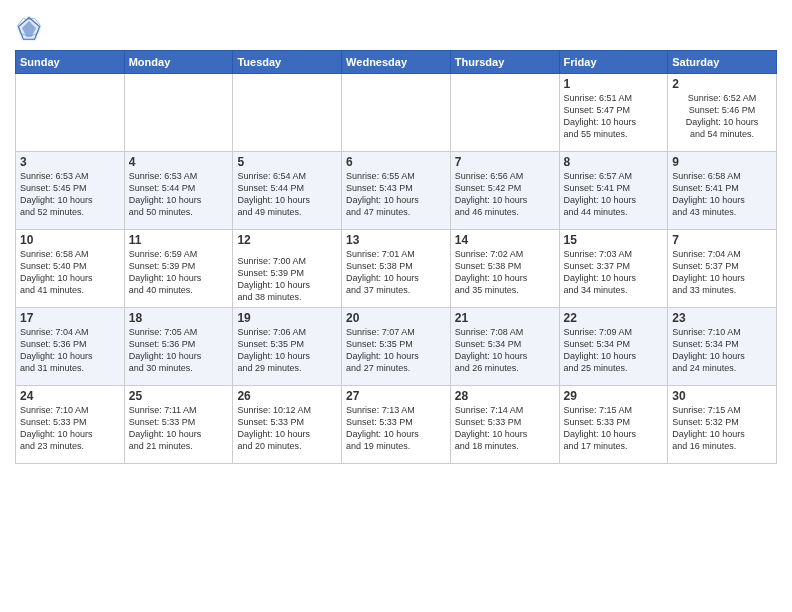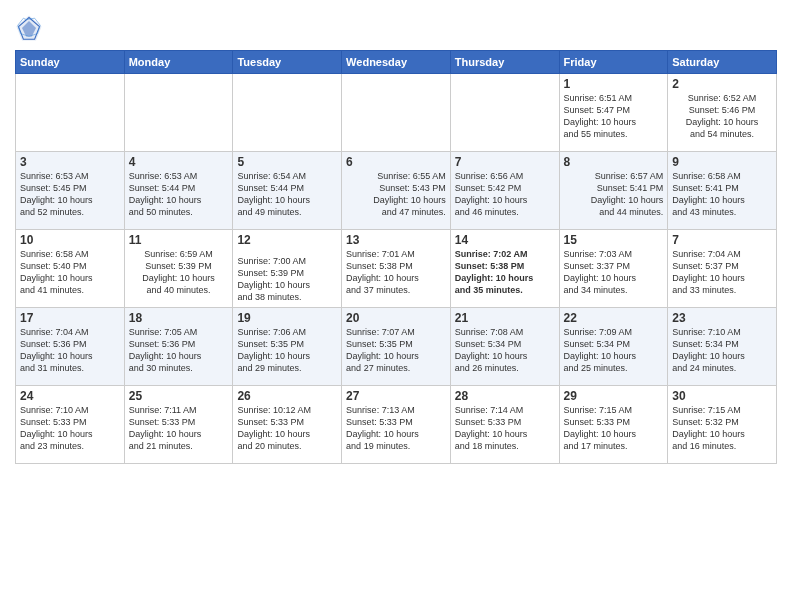--- a/index.html
+++ b/index.html
@@ -177,35 +177,35 @@
           </td>
           <td>
             <span class="day-num">5</span>
             <div class="day-info" style="white-space: pre-line;">Sunrise: 6:54 AM
 Sunset: 5:44 PM
 Daylight: 10 hours
 and 49 minutes.</div>
           </td>
           <td>
             <span class="day-num">6</span>
-            <div class="day-info" style="white-space: pre-line; text-align: right;">Sunrise: 6:55 AM
+            <div class="day-info" style="white-space: pre-line;">Sunrise: 6:55 AM
 Sunset: 5:43 PM
 Daylight: 10 hours
 and 47 minutes.</div>
           </td>
           <td>
             <span class="day-num">7</span>
             <div class="day-info" style="white-space: pre-line;">Sunrise: 6:56 AM
 Sunset: 5:42 PM
 Daylight: 10 hours
 and 46 minutes.</div>
           </td>
           <td>
             <span class="day-num">8</span>
-            <div class="day-info" style="white-space: pre-line; text-align: right;">Sunrise: 6:57 AM
+            <div class="day-info" style="white-space: pre-line;">Sunrise: 6:57 AM
 Sunset: 5:41 PM
 Daylight: 10 hours
 and 44 minutes.</div>
           </td>
           <td>
             <span class="day-num">9</span>
             <div class="day-info" style="white-space: pre-line;">Sunrise: 6:58 AM
 Sunset: 5:41 PM
 Daylight: 10 hours
 and 43 minutes.</div>
@@ -214,42 +214,42 @@
         <tr>
           <td>
             <span class="day-num">10</span>
             <div class="day-info" style="white-space: pre-line;">Sunrise: 6:58 AM
 Sunset: 5:40 PM
 Daylight: 10 hours
 and 41 minutes.</div>
           </td>
           <td>
             <span class="day-num">11</span>
-            <div class="day-info" style="white-space: pre-line; text-align: center;">Sunrise: 6:59 AM
+            <div class="day-info" style="white-space: pre-line;">Sunrise: 6:59 AM
 Sunset: 5:39 PM
 Daylight: 10 hours
 and 40 minutes.</div>
           </td>
           <td>
             <span class="day-num">12</span>
             <div class="day-info" style="white-space: pre-line; margin-top: 8px;">Sunrise: 7:00 AM
 Sunset: 5:39 PM
 Daylight: 10 hours
 and 38 minutes.</div>
           </td>
           <td>
             <span class="day-num">13</span>
             <div class="day-info" style="white-space: pre-line;">Sunrise: 7:01 AM
 Sunset: 5:38 PM
 Daylight: 10 hours
 and 37 minutes.</div>
           </td>
           <td>
             <span class="day-num">14</span>
-            <div class="day-info" style="white-space: pre-line; font-weight: bold;">Sunrise: 7:02 AM
+            <div class="day-info" style="white-space: pre-line;">Sunrise: 7:02 AM
 Sunset: 5:38 PM
 Daylight: 10 hours
 and 35 minutes.</div>
           </td>
           <td>
             <span class="day-num">15</span>
             <div class="day-info" style="white-space: pre-line;">Sunrise: 7:03 AM
 Sunset: 3:37 PM
 Daylight: 10 hours
 and 34 minutes.</div>

